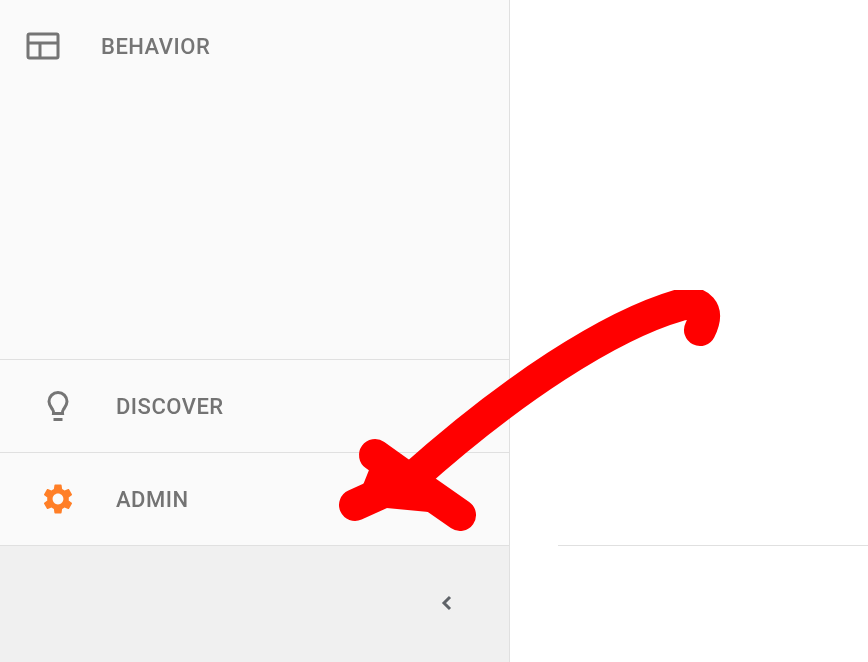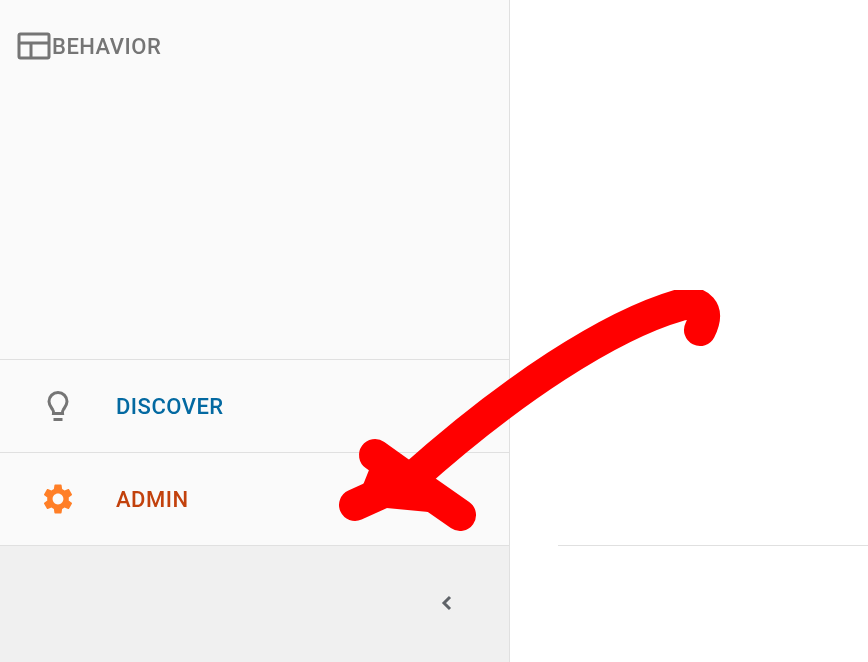--- a/index.html
+++ b/index.html
@@ -23,22 +23,23 @@
       display: flex;
       flex-direction: column;
       position: relative;
     }
     .nav-items {
       flex: 1;
     }
     .nav-item {
       display: flex;
       align-items: center;
-      padding: 28px 16px;
+      padding: 28px 25px;
       cursor: pointer;
+      gap: 40px;
     }
     .nav-item .icon {
       width: 36px;
       height: 36px;
       display: flex;
       align-items: center;
       justify-content: center;
       color: #757575;
     }
     .nav-item .label {
@@ -67,27 +68,27 @@
       height: 36px;
       display: flex;
       align-items: center;
       justify-content: center;
       color: #757575;
     }
     .bottom-item .label {
       font-size: 22px;
       font-weight: 500;
       letter-spacing: 0.5px;
-      color: #0369a1;
+      color: #737373;
     }
     .bottom-item.active .icon {
       color: #ff7f27;
     }
     .bottom-item.active .label {
-      color: #c2410c;
+      color: #737373;
     }
     .collapse-bar {
       height: 116px;
       background: #f0f0f0;
       display: flex;
       align-items: center;
       justify-content: flex-end;
       padding-right: 50px;
     }
     .collapse-bar .chevron {

